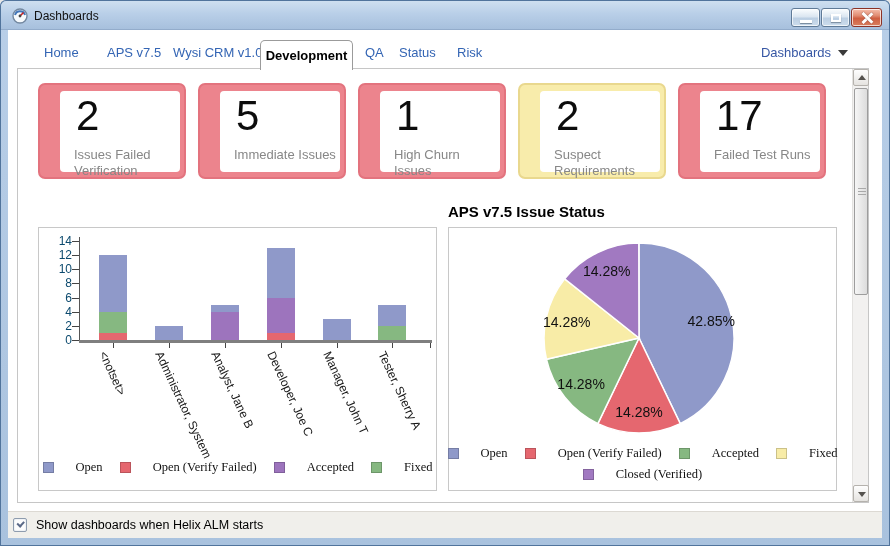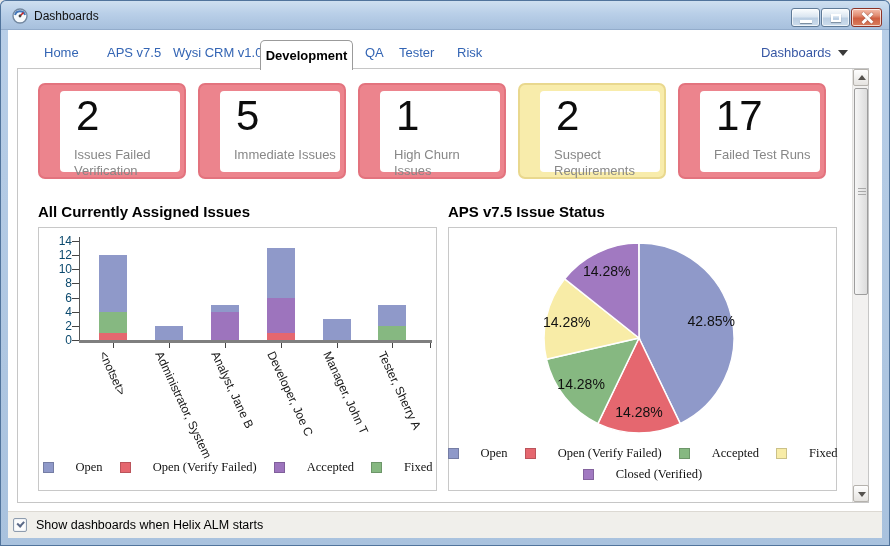--- a/index.html
+++ b/index.html
@@ -128,21 +128,21 @@
   </div>
 
   <div class="client"></div>
 
   <div class="tab-bar">
       <div class="tab" style="left: 36px;">Home</div>
       <div class="tab" style="left: 99px;">APS v7.5</div>
       <div class="tab" style="left: 165px;">Wysi CRM v1.0</div>
       <div class="tab active-box" style="left: 252px; width: 93px;">Development</div>
       <div class="tab" style="left: 357px;">QA</div>
-      <div class="tab" style="left: 391px;">Tester</div>
+      <div class="tab" style="left: 391px;">Status</div>
       <div class="tab" style="left: 449px;">Risk</div>
     </div>
   <div class="dash-menu" style="top:45px; right:42px; position:absolute; z-index:6;">
     <span>Dashboards</span>
     <span class="chevron-down"></span>
   </div>
 
   <div class="content-panel"></div>
 
   <div id="kpi-row">
@@ -171,21 +171,20 @@
         </div>
       </div>
       <div class="kpi-card" style="left: 678px; background: rgb(236, 132, 141); border: 2px solid rgb(227, 115, 126);">
         <div class="kpi-inner">
           <div class="kpi-value">17</div>
           <div class="kpi-label">Failed Test Runs</div>
         </div>
       </div>
     </div>
 
-  <div class="chart-title" style="left:38px; top:203px;">All Currently Assigned Issues</div>
   <div class="chart-title" style="left:448px; top:203px;">APS v7.5 Issue Status</div>
 
   <div class="chart-panel" id="bar-panel" style="left:38px; width:399px;">
       <div class="ytick-label" style="left: 7px; top: 105px;">0</div>
       <div class="tickmark" style="left: 33px; top: 112px; width: 7px; height: 1px;"></div>
       <div class="ytick-label" style="left: 7px; top: 90.86px;">2</div>
       <div class="tickmark" style="left: 33px; top: 97.86px; width: 7px; height: 1px;"></div>
       <div class="ytick-label" style="left: 7px; top: 76.72px;">4</div>
       <div class="tickmark" style="left: 33px; top: 83.72px; width: 7px; height: 1px;"></div>
       <div class="ytick-label" style="left: 7px; top: 62.58px;">6</div>

